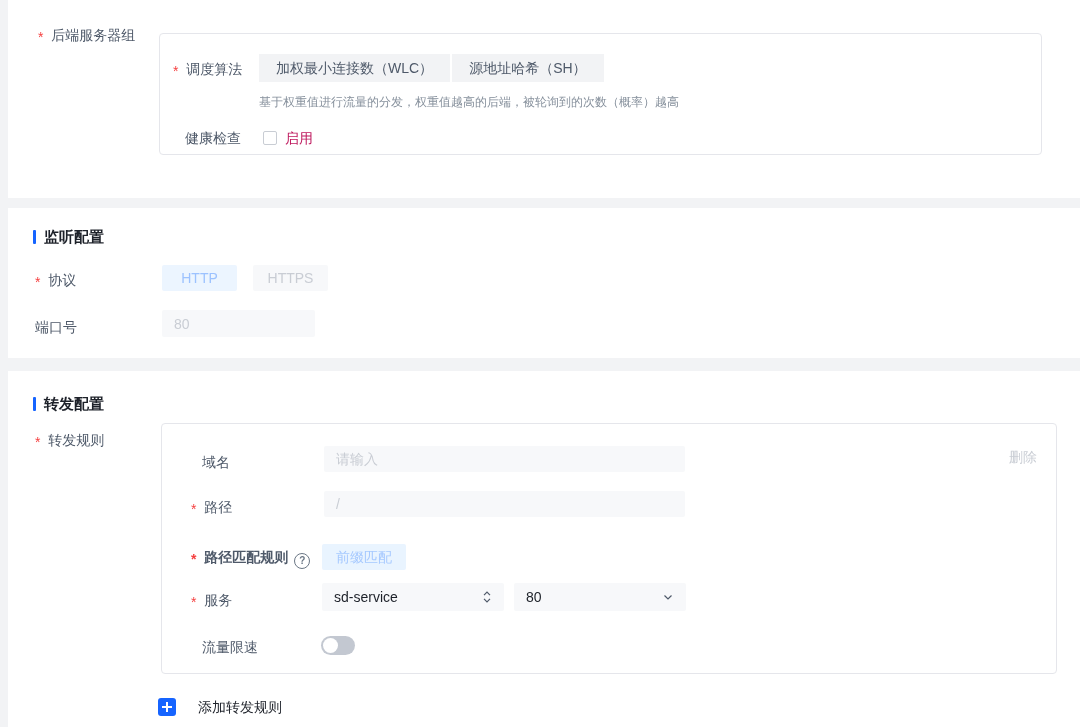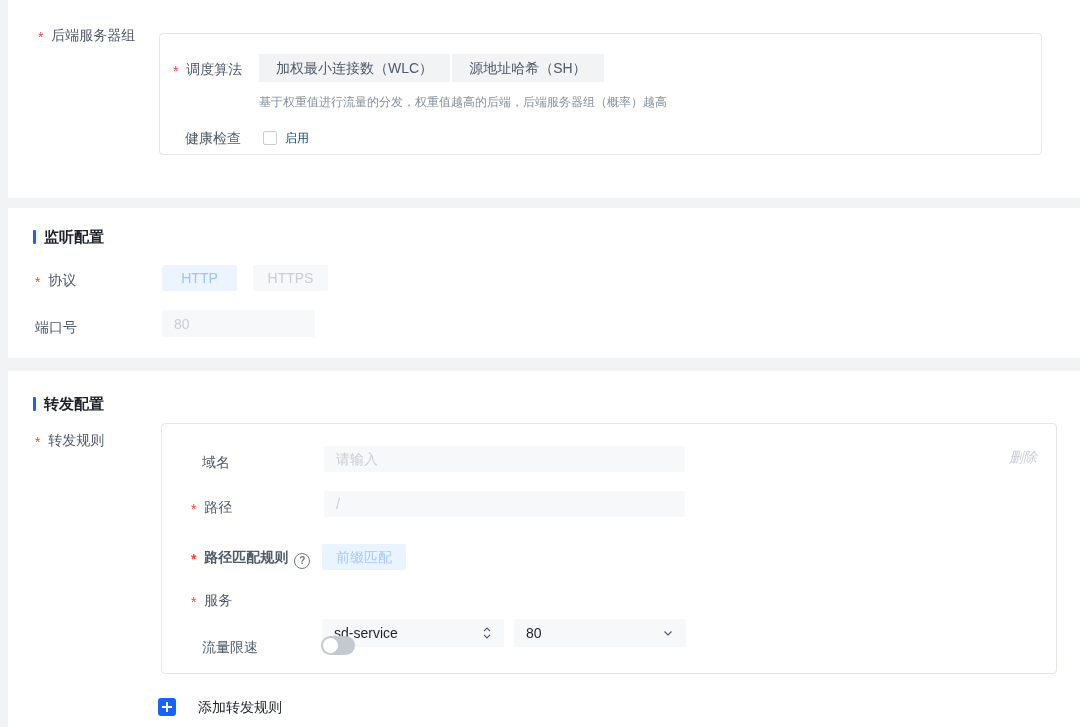--- a/index.html
+++ b/index.html
@@ -26,38 +26,38 @@
 
   
   .tab-group{display:flex;gap:2px;}
   .tab{height:28px;line-height:28px;padding:0 17px;font-size:14px;background:#f2f3f5;color:#4e5969;cursor:pointer;white-space:nowrap;}
   .tab.selected{background:#e8f3ff;color:#1664ff;}
   .helper{font-size:12px;color:#86909c;line-height:18px;white-space:nowrap;}
 
   
   .checkbox-row{display:flex;align-items:center;gap:8px;cursor:pointer;}
   .checkbox{width:14px;height:14px;border:1px solid #c9cdd4;border-radius:2px;background:#fff;box-sizing:border-box;}
-  .checkbox-label{font-size:12px;color:#0c4a6e;line-height:20px;}
+  .checkbox-label{font-size:14px;color:#be185d;line-height:20px;}
 
   
   .proto-group{display:flex;gap:16px;}
   .proto-btn{height:26px;line-height:26px;width:75px;text-align:center;font-size:14px;border-radius:2px;}
   .proto-btn.selected{background:#ecf5ff;color:#9cc2ff;}
   .proto-btn.plain{background:#f7f8fa;color:#c9cdd4;}
 
   .text-input{box-sizing:border-box;border:none;outline:none;background:#f7f8fa;border-radius:2px;
     font-size:14px;padding:0 12px;color:#1d2129;font-family:inherit;}
   .text-input::placeholder{color:#c9cdd4;}
   .text-input.disabled{color:#c9cdd4;}
 
   .pill-btn{height:26px;line-height:26px;width:84px;text-align:center;font-size:14px;border-radius:2px;
     background:#e9f4ff;color:#a6c9ff;}
 
   .select{box-sizing:border-box;background:#f7f8fa;border-radius:2px;display:flex;align-items:center;
-    justify-content:space-between;padding:0 12px;font-size:14px;color:#1d2129;cursor:pointer;margin-top:36px;}
+    justify-content:space-between;padding:0 12px;font-size:14px;color:#1d2129;cursor:pointer;}
   .select .icon{display:flex;align-items:center;color:#4e5969;}
 
   .delete-link{font-size:14px;color:#c9cdd4;cursor:pointer;line-height:20px;}
 
   
   .help{display:inline-block;width:14px;height:14px;border:1px solid #6b7785;border-radius:50%;
     font-size:10px;line-height:13px;text-align:center;color:#6b7785;margin-left:6px;vertical-align:-2px;cursor:pointer;}
   .help::after{content:"?";}
 
   
@@ -86,21 +86,21 @@
 
       <div class="abs label required" style="left:13px;top:25px;">
         <span>调度算法</span>
       </div>
 
       <div class="abs tab-group" style="left:99px;top:20px;">
         <div class="tab">加权最小连接数（WLC）</div>
         <div class="tab">源地址哈希（SH）</div>
       </div>
 
-      <div class="abs helper" style="left:99px;top:59px;">基于权重值进行流量的分发，权重值越高的后端，后端服务器组（概率）越高</div>
+      <div class="abs helper" style="left:99px;top:59px;">基于权重值进行流量的分发，权重值越高的后端，被轮询到的次数（概率）越高</div>
 
       <div class="abs label" style="left:25px;top:94px;">健康检查</div>
 
       <div class="abs checkbox-row" style="left:103px;top:94px;">
         <span class="checkbox"></span>
         <span class="checkbox-label">启用</span>
       </div>
     </div>
   </div>
 
@@ -129,21 +129,21 @@
       <span class="section-bar"></span>
       <span class="section-title">转发配置</span>
     </div>
 
     <div class="abs label required" style="left:27px;top:59px;">
       <span>转发规则</span>
     </div>
 
     <div class="abs inner-box" style="left:153px;top:52px;width:896px;height:251px;">
 
-      <div class="abs delete-link" style="right:19px;top:23px;font-style:italic;">删除</div>
+      <div class="abs delete-link" style="right:19px;top:23px;">删除</div>
 
       <div class="abs label" style="left:40px;top:28px;">域名</div>
       <input class="abs text-input" style="left: 162px; top: 22px; width: 361px; height: 26px;" placeholder="请输入">
 
       <div class="abs label required" style="left:29px;top:73px;">
         <span>路径</span>
       </div>
       <input class="abs text-input" style="left: 162px; top: 67px; width: 361px; height: 26px;" placeholder="/">
 
       <div class="abs label required" style="left:29px;top:123px;font-weight:bold;">

